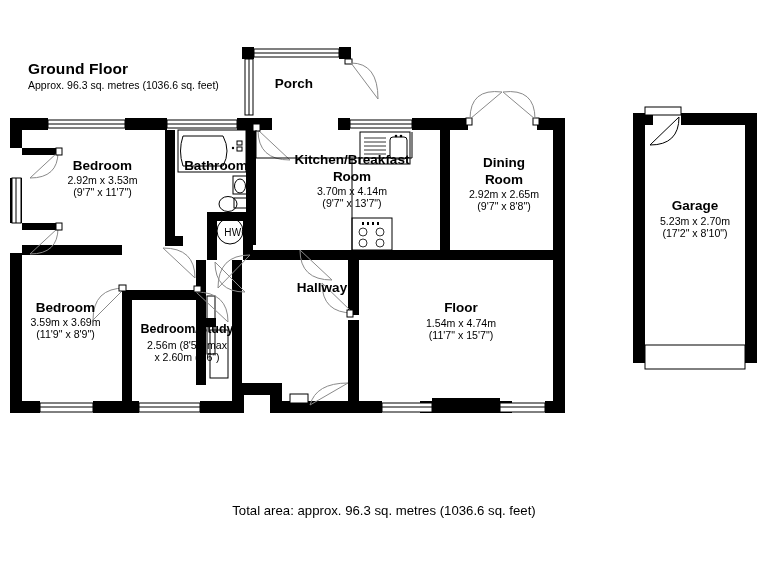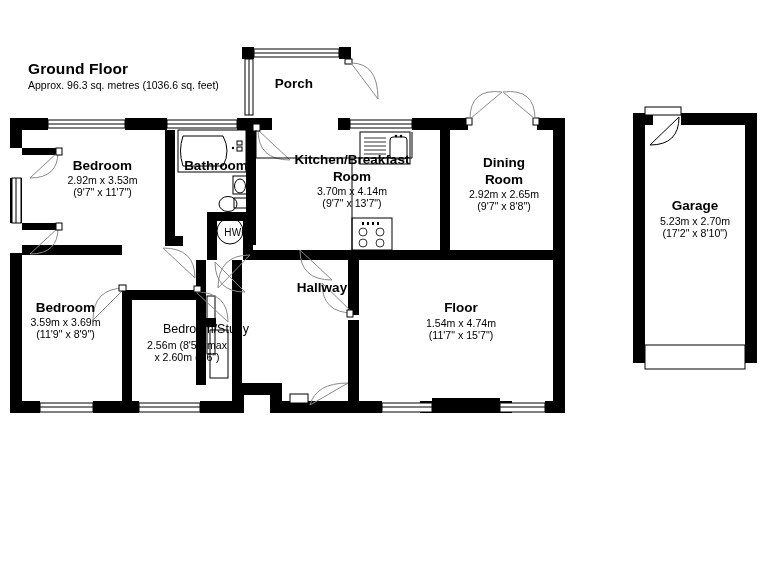--- a/index.html
+++ b/index.html
@@ -51,22 +51,21 @@
   .title-sub {
     font-size: 10.5px;
     font-weight: normal;
   }
   .room-name {
     font-size: 13.5px;
     font-weight: bold;
   }
   .room-name-sm {
     font-size: 12.5px;
-    font-weight: normal;
-    padding-left: 19px;
+    font-weight: bold;
   }
   .room-dim {
     font-size: 10.6px;
     font-weight: normal;
   }
   .hwc-label {
     font-size: 10px;
     font-weight: normal;
     letter-spacing: 0.2px;
     padding-left: 6px;
@@ -418,14 +417,15 @@
   </div>
 
   <div>
     <div class="txt room-name" style="left:638px; top:198px; width:114px;">Garage</div>
     <div class="txt room-dim" style="left:638px; top:216px; width:114px;">5.23m x 2.70m</div>
     <div class="txt room-dim" style="left:638px; top:228px; width:114px;">(17'2" x 8'10")</div>
   </div>
 
   <div class="txt hwc-label" style="left:218px; top:227px; width:25px;">HWC</div>
 
+  <div class="txt total-area" style="left:0px; top:504px; width:768px;">Total area: approx. 96.3 sq. metres (1036.6 sq. feet)</div>
 
 </div>
 
 </body></html>

